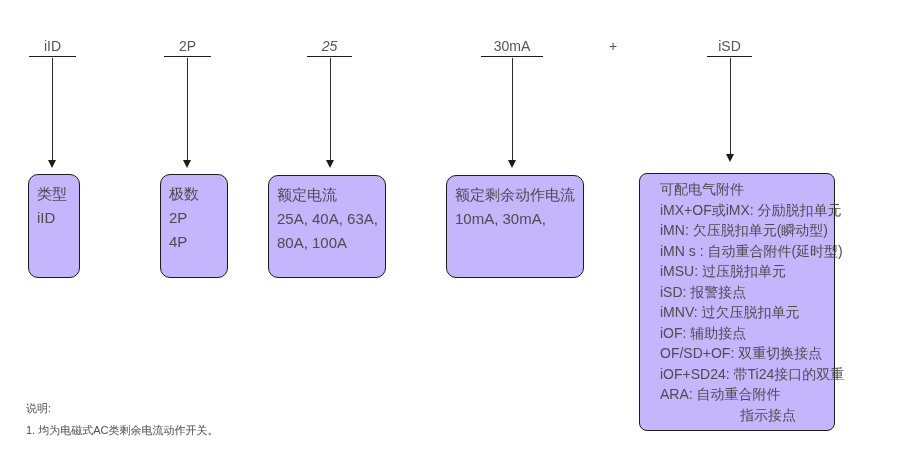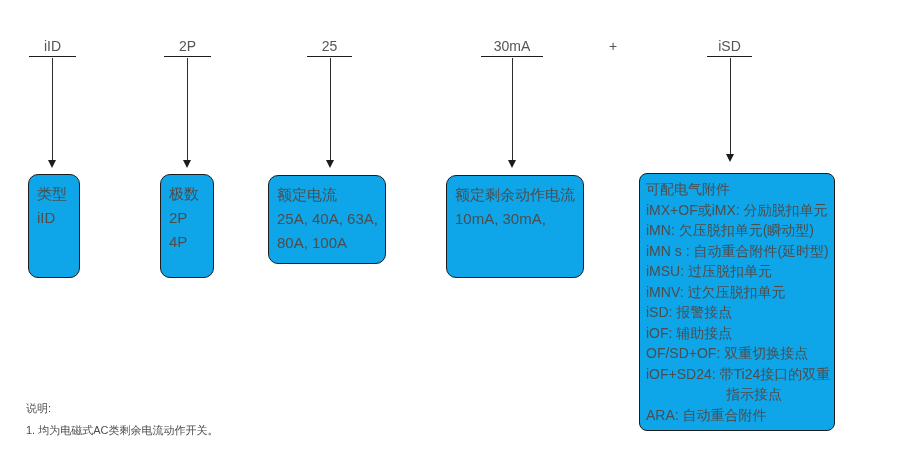--- a/index.html
+++ b/index.html
@@ -52,32 +52,32 @@
     border-left: 4px solid transparent;
     border-right: 4px solid transparent;
     border-top: 8px solid #1c1c1c;
   }
   
   .box {
     position: absolute;
     box-sizing: border-box;
     border: 1.6px solid #1c1c1c;
     border-radius: 10px;
-    background: #0ea5e9;
+    background: #c4b5fd;
     color: #4d4d4d;
     font-size: 15px;
     padding: 7px 8px;
     line-height: 24px;
     white-space: nowrap;
   }
   .box .line { display: block; }
   .box-accessories {
     font-size: 14px;
     line-height: 20.5px;
-    padding: 5px 6px;
+    padding: 5px 20px;
     border-radius: 8px;
   }
   .box-accessories .line.indented { padding-left: 80px; }
   
   .notes {
     position: absolute;
     left: 26px;
     top: 397px;
     font-size: 11px;
     color: #4d4d4d;
@@ -93,21 +93,21 @@
   <div class="code-label" style="left:29px; width:47px;">iID</div>
   <div class="code-underline" style="left:29px; width:47px;"></div>
   <div class="arrow-line" style="left:51.5px; top:58px; height:102px;"></div>
   <div class="arrow-head" style="left:48px; top:160px;"></div>
 
   <div class="code-label" style="left:164px; width:47px;">2P</div>
   <div class="code-underline" style="left:164px; width:47px;"></div>
   <div class="arrow-line" style="left:186.5px; top:58px; height:102px;"></div>
   <div class="arrow-head" style="left:183px; top:160px;"></div>
 
-  <div class="code-label" style="left:307px; width:45px;">25</div>
+  <div class="code-label" style="left:307px; width:45px;font-style:italic;">25</div>
   <div class="code-underline" style="left:307px; width:45px;"></div>
   <div class="arrow-line" style="left:329.5px; top:58px; height:102px;"></div>
   <div class="arrow-head" style="left:326px; top:160px;"></div>
 
   <div class="code-label" style="left:481px; width:62px;">30mA</div>
   <div class="code-underline" style="left:481px; width:62px;"></div>
   <div class="arrow-line" style="left:511.5px; top:58px; height:102px;"></div>
   <div class="arrow-head" style="left:508px; top:160px;"></div>
 
   <div class="plus-sign" style="left:609px;">+</div>
@@ -115,50 +115,50 @@
   <div class="code-label" style="left:707px; width:45px;">iSD</div>
   <div class="code-underline" style="left:707px; width:45px;"></div>
   <div class="arrow-line" style="left:729.5px; top:58px; height:96px;"></div>
   <div class="arrow-head" style="left:726px; top:154px;"></div>
 
   <div class="box" style="left:28px; top:174px; width:52px; height:104px;">
     <span class="line">类型</span>
     <span class="line">iID</span>
   </div>
 
-  <div class="box" style="left:160px; top:174px; width:54px; height:104px;">
+  <div class="box" style="left:160px; top:174px; width:68px; height:104px;">
     <span class="line">极数</span>
     <span class="line">2P</span>
     <span class="line">4P</span>
   </div>
 
-  <div class="box" style="left:268px; top:175px; width:118px; height:89px;">
+  <div class="box" style="left:268px; top:175px; width:118px; height:103px;">
     <span class="line">额定电流</span>
     <span class="line">25A, 40A, 63A,</span>
     <span class="line">80A, 100A</span>
   </div>
 
   <div class="box" style="left:446px; top:175px; width:138px; height:103px;">
     <span class="line">额定剩余动作电流</span>
     <span class="line">10mA, 30mA,</span>
   </div>
 
   <div class="box box-accessories" style="left:639px; top:173px; width:196px; height:258px;">
     <span class="line">可配电气附件</span>
     <span class="line">iMX+OF或iMX: 分励脱扣单元</span>
     <span class="line">iMN: 欠压脱扣单元(瞬动型)</span>
     <span class="line">iMN s : 自动重合附件(延时型)</span>
     <span class="line">iMSU: 过压脱扣单元</span>
+    <span class="line">iSD: 报警接点</span>
     <span class="line">iMNV: 过欠压脱扣单元</span>
-    <span class="line">iSD: 报警接点</span>
     <span class="line">iOF: 辅助接点</span>
     <span class="line">OF/SD+OF: 双重切换接点</span>
     <span class="line">iOF+SD24: 带Ti24接口的双重</span>
+    <span class="line">ARA: 自动重合附件</span>
     <span class="line indented">指示接点</span>
-    <span class="line">ARA: 自动重合附件</span>
   </div>
 
   <div class="notes">
     <div>说明:</div>
     <div>1. 均为电磁式AC类剩余电流动作开关。</div>
   </div>
 
 </div>
 
 </body></html>

